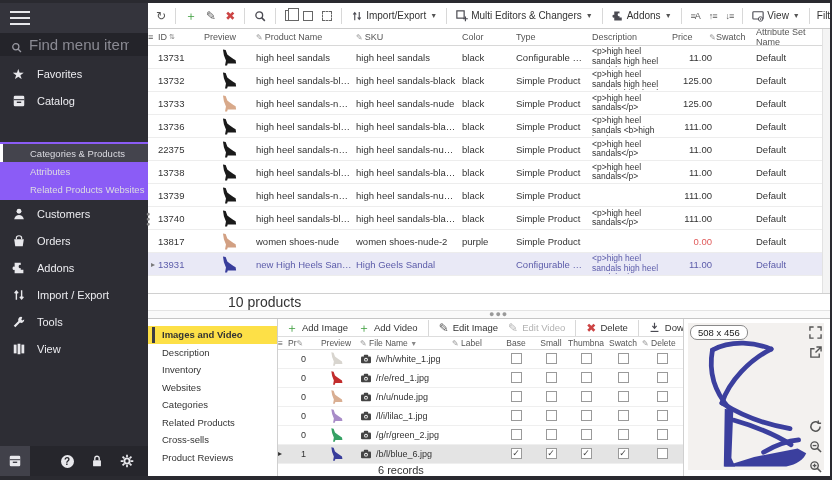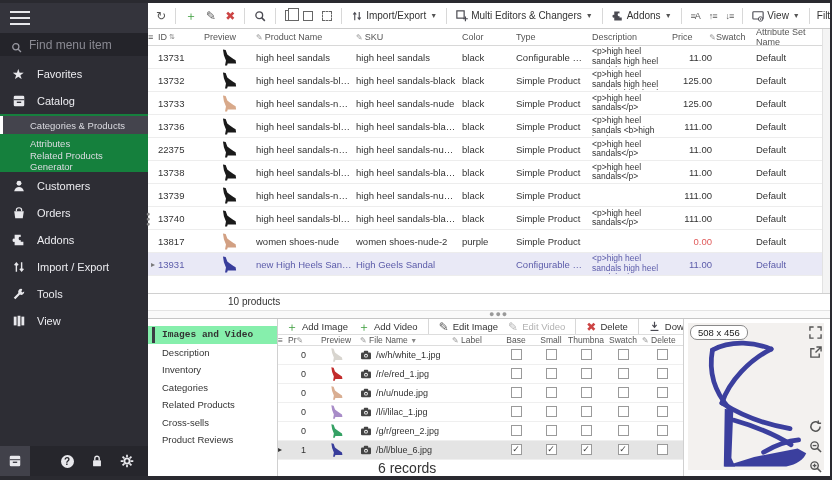--- a/index.html
+++ b/index.html
@@ -8,28 +8,28 @@
   .app { width:832px; height:480px; display:flex; background:#fff;
          border-top:3px solid #2a2a30; border-right:2px solid #2a2a30; border-bottom:4px solid #2a2a30; }
 
   
   .sidebar { width:148px; background:#2d2d34; color:#ececf0; display:flex; flex-direction:column; flex-shrink:0; }
   .sb-top { height:30px; display:flex; align-items:center; padding-left:10px; background:#34343c; }
   .hamburger { width:20px; cursor:pointer; }
   .hamburger i { display:block; height:2px; background:#e8e8ec; margin:4px 0; }
   .sb-search { height:23px; background:#24242a; display:flex; align-items:center; gap:7px; padding-left:11px; }
   .sb-search .sicon { color:#9a9aa3; width:11px; height:11px; }
-  .sb-search input { background:transparent; border:none; outline:none; color:#cfcfd6; font-size:12px; width:100px; }
+  .sb-search input { background:transparent; border:none; outline:none; color:#cfcfd6; font-size:15px; width:100px; }
   .sb-search input::placeholder { color:#8a8a93; }
   .nav { flex:1; padding-top:4px; }
   .nav-item { height:27px; display:flex; align-items:center; gap:11px; padding-left:12px; font-size:11px; cursor:pointer; }
   .nav-item .icn { width:14px; height:14px; color:#e8e8ec; display:inline-flex; }
   .nav-item .icn svg { width:14px; height:14px; }
   .star-glyph { font-size:14px; line-height:14px; color:#e8e8ec; }
-  .subblock { background:#15803d; padding:2px 0; }
+  .subblock { background:#8b5cf6; padding:2px 0;margin-top:28px; }
   .sub-item { height:18px; display:flex; align-items:center; padding-left:30px; font-size:9.5px; color:#dcdce2; cursor:pointer; position:relative; }
   .sub-item.active { background:#44444d; }
   .sub-item.active::before { content:""; position:absolute; left:0; top:0; bottom:0; width:3px; background:#fff; }
   .sb-bottom { height:30px; background:#26262c; display:flex; align-items:center; }
   .sb-bcell { width:30px; height:30px; display:flex; align-items:center; justify-content:center; color:#e8e8ec; cursor:pointer; }
   .sb-bcell.first { background:#41414a; }
   .sb-bcell svg { width:14px; height:14px; }
   .help-circ { width:13px; height:13px; border-radius:50%; background:#e8e8ec; color:#26262c; font-size:10px; font-weight:bold; display:flex; align-items:center; justify-content:center; }
   .sb-spacer { flex:1; }
 
@@ -59,45 +59,45 @@
   .sortmark { font-size:7px; color:#888; }
   .prow { height:23px; border-bottom:1px solid #ededed; font-size:9.5px; color:#333; align-items:center; padding-right:8px; }
   .prow.sel { background:#e9e9f6; color:#5c5caa; }
   .pc { overflow:hidden; white-space:nowrap; text-overflow:ellipsis; padding-right:4px; }
   .pc.desc { white-space:normal; font-size:8.5px; line-height:9.5px; max-height:20px; }
   .pc.num { text-align:right; }
   .pc.zero { color:#e05b5b; }
   .pc.marker { font-size:8px; color:#777; text-align:center; padding:0; }
   .pc.prev { display:flex; justify-content:center; }
   .pscroll { position:absolute; right:0; top:0; bottom:0; width:8px; background:#f4f4f4; border-left:1px solid #e2e2e2; }
-  .pfooter { height:17px; border-top:1px solid #d0d0d0; font-size:10px; color:#333; line-height:16px; padding-left:80px; background:#fff; }
+  .pfooter { height:17px; border-top:1px solid #d0d0d0; font-size:14px; color:#333; line-height:16px; padding-left:80px; background:#fff; }
   .hsplit { height:8px; position:relative; background:#fafafa; border-top:1px solid #e4e4e4; }
   .hsplit .dots { position:absolute; left:50%; top:-2px; font-size:9px; color:#999; letter-spacing:1px; }
 
   
   .bottom { flex:1; display:flex; border-top:1px solid #c6c6c6; min-height:0; }
   .tabs { width:130px; border-right:1px solid #d0d0d0; padding-top:7px; overflow:hidden; }
   .tab { height:17.5px; display:flex; align-items:center; padding-left:14px; font-size:9.5px; color:#333; cursor:pointer; position:relative; }
-  .tab.active { background:#86efac; font-weight:bold;font-family:Liberation Mono, monospace; }
+  .tab.active { background:#fde047; font-weight:bold; }
   .tab.active::before { content:""; position:absolute; left:4px; top:1px; bottom:1px; width:3px; background:#3c3c44; }
 
   .imgpanel { width:406px; border-right:1px solid #d0d0d0; display:flex; flex-direction:column; min-width:0; }
   .imgtb { height:22px; display:flex; align-items:center; gap:6px; padding:0 6px; font-size:9.5px; color:#333; border-bottom:1px solid #ddd; white-space:nowrap; overflow:hidden; }
   .imgtb .tbtn { gap:4px; }
   .disabled { color:#b2b2b2 !important; }
   .icols { display:grid; grid-template-columns:10px 24px 48px 92px 46px 36px 34px 36px 38px 1fr; }
   .ihead { height:15px; font-size:8.5px; color:#555; align-items:center; border-bottom:1px solid #ddd; }
   .irow { height:19px; font-size:9px; color:#333; align-items:center; border-bottom:1px solid #efefef; }
   .irow.sel { background:#e4e4e4; }
   .ic { overflow:hidden; white-space:nowrap; display:flex; align-items:center; }
   .ic.cent { justify-content:center; }
   .ic.rnum { justify-content:flex-end; padding-right:6px; }
   .cam { width:12px; height:10px; color:#444; margin-right:4px; flex-shrink:0; }
   .cbx { width:11px; height:11px; border:1px solid #9a9a9a; background:#fff; font-size:9px; line-height:9px; color:#444; text-align:center; }
-  .ifooter { flex:1; font-size:14px; color:#333; padding-left:100px; display:flex; align-items:center; }
+  .ifooter { flex:1; font-size:11px; color:#333; padding-left:100px; display:flex; align-items:center; }
 
   .previewpanel { flex:1; position:relative; background:#fff; min-width:0; }
   .pimg-bg { position:absolute; inset:4px 6px 6px 4px; background:#f3f1ef; }
   .size-badge { position:absolute; left:6px; top:6px; border:1px solid #8a8a8a; border-radius:7px; background:#fff; font-size:9.5px; color:#222; padding:1px 7px; z-index:3; }
   .pv-ic { position:absolute; width:13px; height:13px; color:#555; cursor:pointer; z-index:3; }
   .pv-ic svg { width:13px; height:13px; }
   .bigshoe { position:absolute; left:8px; top:14px; z-index:2; }
 
   .vhandle { position:absolute; left:-2px; top:208px; width:5px; height:24px; color:#888; font-size:7px; line-height:5px; z-index:5; }
 </style>
@@ -136,21 +136,21 @@
               <rect x="2" y="2" width="12" height="12" rx="1.5" fill="currentColor"></rect>
               <path d="M2 6.5h12" stroke="#2d2d34" stroke-width="1.2"></path>
               <path d="M5.5 9.5h5" stroke="#2d2d34" stroke-width="1.6"></path>
             </svg>
           </span>
           <span>Catalog</span>
         </div>
         <div class="subblock">
           <div class="sub-item active">Categories &amp; Products</div>
           <div class="sub-item">Attributes</div>
-          <div class="sub-item">Related Products Generator</div>
+          <div class="sub-item">Related Products Websites</div>
         </div>
         <div class="nav-item">
           <span class="icn">
             <svg viewBox="0 0 16 16">
               <circle cx="8" cy="4.8" r="2.8" fill="currentColor"></circle>
               <path d="M2.5 14c.5-3.4 3-5 5.5-5s5 1.6 5.5 5Z" fill="currentColor"></path>
             </svg>
           </span>
           <span>Customers</span>
         </div>
@@ -530,20 +530,21 @@
 
     <div class="hsplit">
         <span class="dots">●●●</span>
       </div>
 
     <div class="bottom">
       <div class="tabs" id="tabs">
           <div class="tab active">Images and Video</div>
           <div class="tab">Description</div>
           <div class="tab">Inventory</div>
+          <div class="tab">Websites</div>
           <div class="tab">Categories</div>
           <div class="tab">Related Products</div>
           <div class="tab">Cross-sells</div>
           <div class="tab">Product Reviews</div>
         </div>
 
       <div class="imgpanel">
         <div class="imgtb">
           <span class="tbtn">
               <span class="tglyph green">＋</span>

